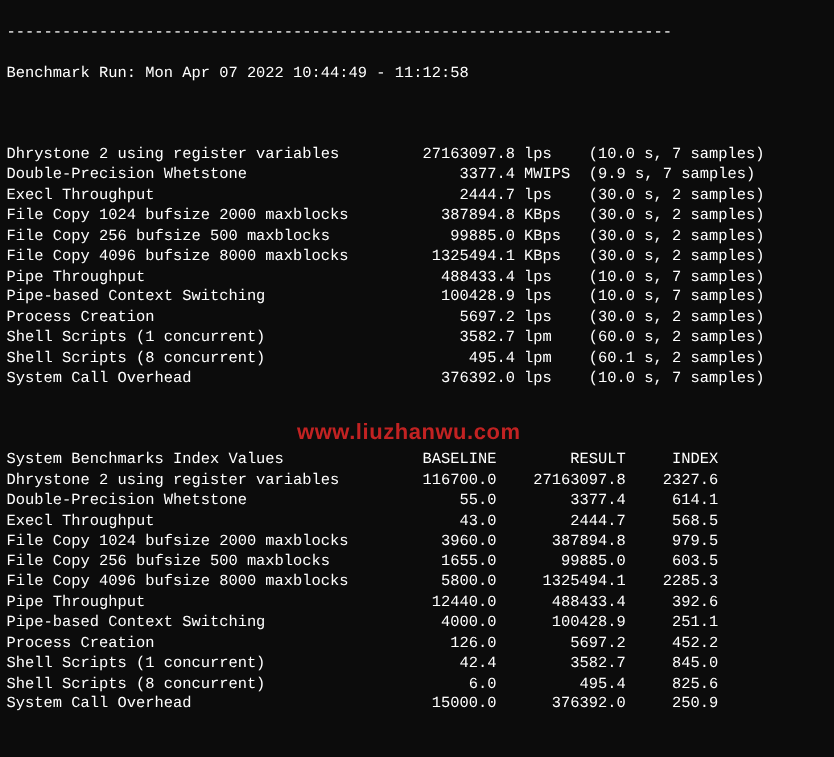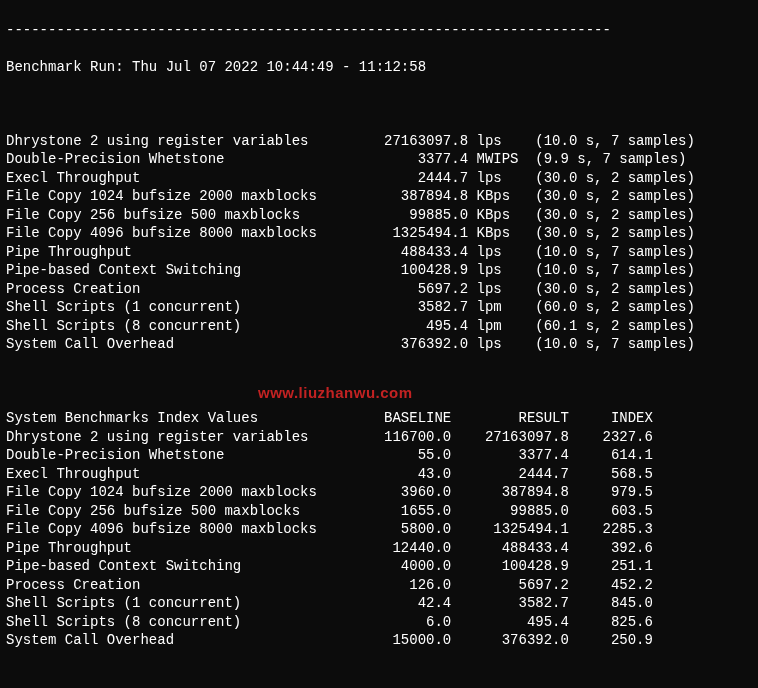--- a/index.html
+++ b/index.html
@@ -15,37 +15,37 @@
     overflow: hidden;
   }
   .terminal {
     padding: 2px 6px;
     white-space: pre;
     position: relative;
   }
   .line { white-space: pre; }
   .watermark {
     position: absolute;
-    left: 258px;
+    left: 270px;
     top: 384px;
     color: #ff2a2a;
     font-weight: bold;
-    font-size: 15px;
+    font-size: 20px;
     letter-spacing: 0.5px;
     opacity: 0.75;
     pointer-events: none;
     font-family: Arial, sans-serif;
   }
 </style>
 </head>
 <body>
 
 <div class="terminal">
 <div class="line">------------------------------------------------------------------------</div>
-<div class="line">Benchmark Run: Thu Jul 07 2022 10:44:49 - 11:12:58</div>
+<div class="line">Benchmark Run: Mon Apr 07 2022 10:44:49 - 11:12:58</div>
 <div class="line"> </div>
 <div id="tests-block"><div class="line">Dhrystone 2 using register variables         27163097.8 lps    (10.0 s, 7 samples)</div><div class="line">Double-Precision Whetstone                       3377.4 MWIPS  (9.9 s, 7 samples)</div><div class="line">Execl Throughput                                 2444.7 lps    (30.0 s, 2 samples)</div><div class="line">File Copy 1024 bufsize 2000 maxblocks          387894.8 KBps   (30.0 s, 2 samples)</div><div class="line">File Copy 256 bufsize 500 maxblocks             99885.0 KBps   (30.0 s, 2 samples)</div><div class="line">File Copy 4096 bufsize 8000 maxblocks         1325494.1 KBps   (30.0 s, 2 samples)</div><div class="line">Pipe Throughput                                488433.4 lps    (10.0 s, 7 samples)</div><div class="line">Pipe-based Context Switching                   100428.9 lps    (10.0 s, 7 samples)</div><div class="line">Process Creation                                 5697.2 lps    (30.0 s, 2 samples)</div><div class="line">Shell Scripts (1 concurrent)                     3582.7 lpm    (60.0 s, 2 samples)</div><div class="line">Shell Scripts (8 concurrent)                      495.4 lpm    (60.1 s, 2 samples)</div><div class="line">System Call Overhead                           376392.0 lps    (10.0 s, 7 samples)</div></div>
 <div class="line"> </div>
 <div id="index-block"><div class="line">System Benchmarks Index Values               BASELINE        RESULT     INDEX</div><div class="line">Dhrystone 2 using register variables         116700.0    27163097.8    2327.6</div><div class="line">Double-Precision Whetstone                       55.0        3377.4     614.1</div><div class="line">Execl Throughput                                 43.0        2444.7     568.5</div><div class="line">File Copy 1024 bufsize 2000 maxblocks          3960.0      387894.8     979.5</div><div class="line">File Copy 256 bufsize 500 maxblocks            1655.0       99885.0     603.5</div><div class="line">File Copy 4096 bufsize 8000 maxblocks          5800.0     1325494.1    2285.3</div><div class="line">Pipe Throughput                               12440.0      488433.4     392.6</div><div class="line">Pipe-based Context Switching                   4000.0      100428.9     251.1</div><div class="line">Process Creation                                126.0        5697.2     452.2</div><div class="line">Shell Scripts (1 concurrent)                     42.4        3582.7     845.0</div><div class="line">Shell Scripts (8 concurrent)                      6.0         495.4     825.6</div><div class="line">System Call Overhead                          15000.0      376392.0     250.9</div></div>
 
 
 
 
 
 

